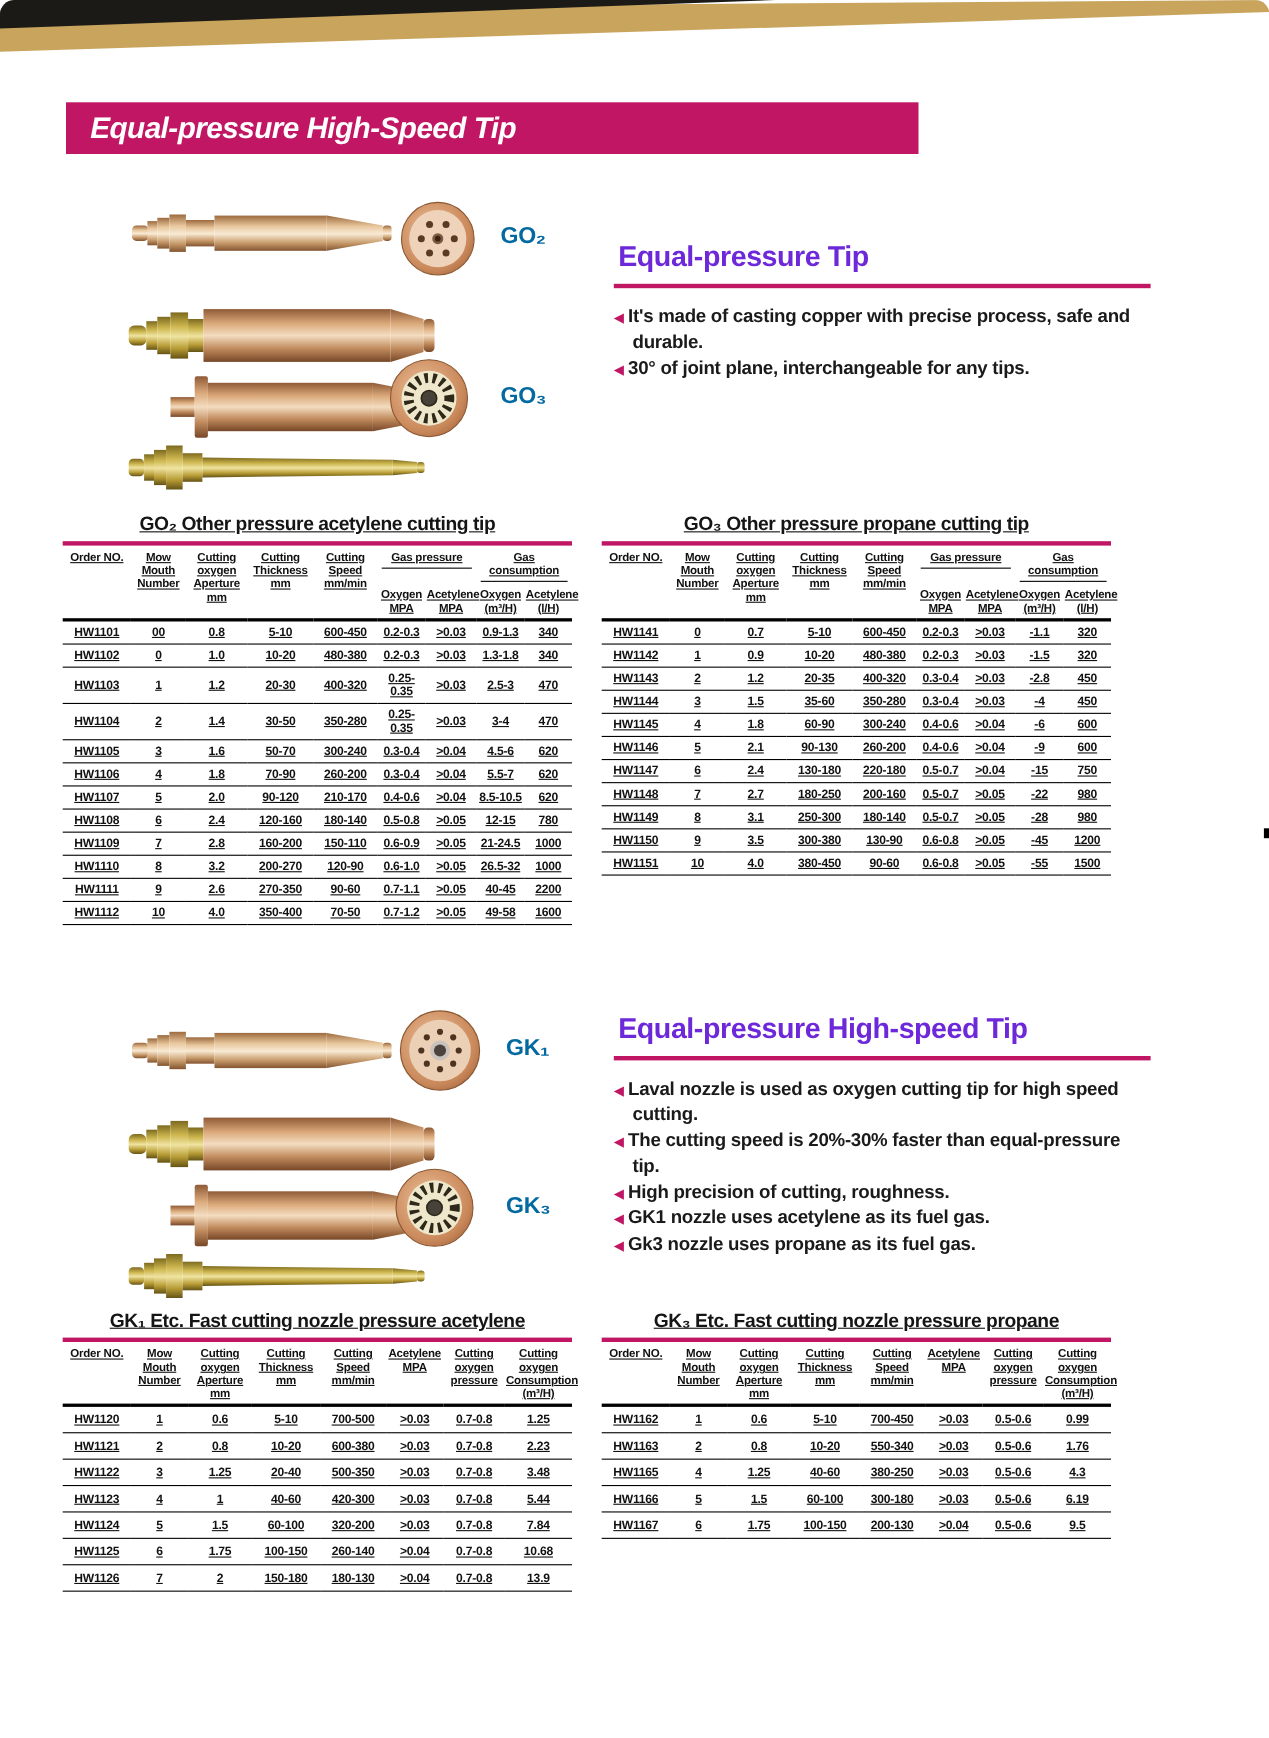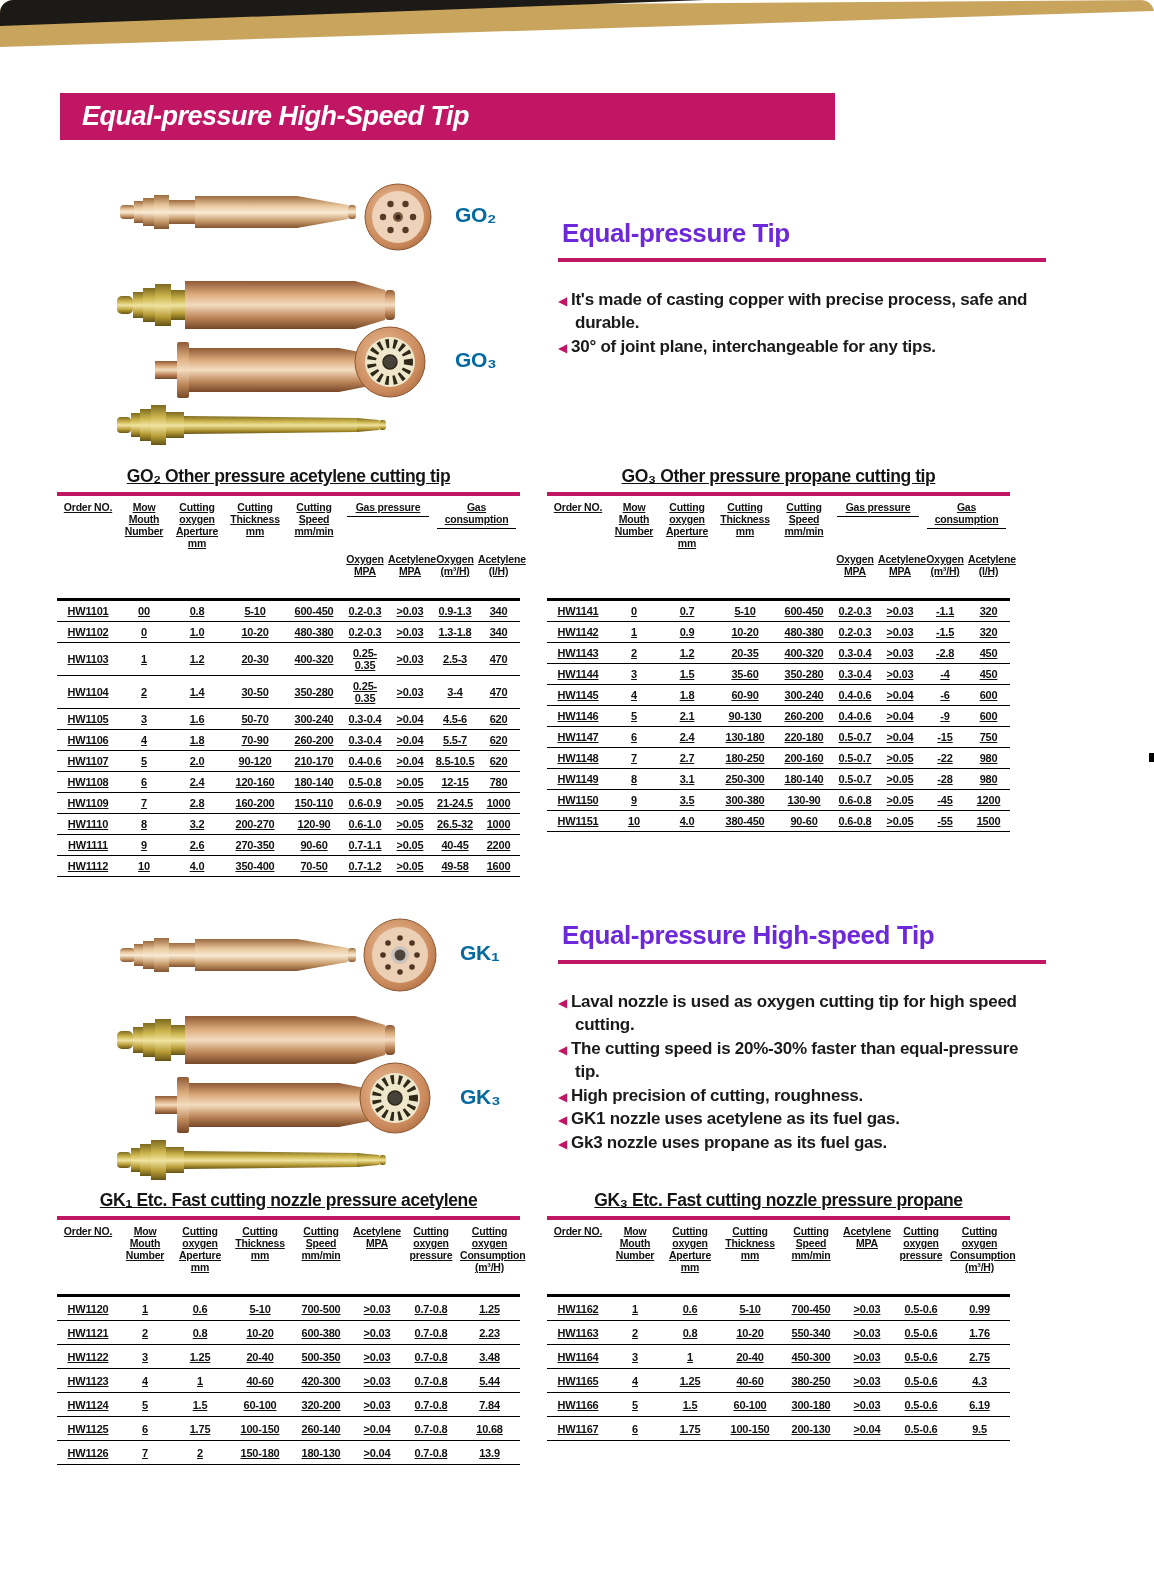--- a/index.html
+++ b/index.html
@@ -12,31 +12,31 @@
   .title-bar span{display:block;padding-left:22px;line-height:47px;color:#fff;
       font-size:27px;font-weight:700;font-style:italic;letter-spacing:-0.5px;}
   
   .photo-block{position:absolute;width:460px;height:290px;}
   .photo-block svg{position:absolute;left:0;top:0;}
   .photo-label{position:absolute;font-size:21px;font-weight:700;color:#0369a1;letter-spacing:-0.3px;}
   
   .info-panel{position:absolute;width:488px;}
   .info-panel h2{margin:0 0 9px 4px;font-size:26px;font-weight:700;letter-spacing:-0.4px;color:#6d28d9;}
   .info-rule{height:4px;background:#C01663;}
-  .bullets{margin-top:26px;}
+  .bullets{margin-top:14px;}
   .bullet{font-size:17px;font-weight:700;letter-spacing:-0.25px;line-height:1.38;color:#1a1a1a;
           padding-left:17px;text-indent:-17px;margin:0;}
   .bullet .tri{color:#C01663;font-size:12px;margin-right:4px;}
   
   .spec-table{position:absolute;width:463px;text-decoration:underline;}
   .table-title{text-align:center;font-size:17.5px;font-weight:700;letter-spacing:-0.4px;color:#151515;margin-bottom:5px;}
   .table-rule{height:4px;background:#C01663;}
   table.spec{width:100%;border-collapse:collapse;table-layout:fixed;}
   table.spec th{font-size:10.5px;font-weight:700;line-height:1.15;letter-spacing:-0.2px;
-      text-align:center;vertical-align:top;padding:5px 1px 21px 1px;}
+      text-align:center;vertical-align:top;padding:5px 1px 3px 1px;}
   table.spec thead .group-label{border-bottom:1.5px solid #000;margin:0 3px;padding-bottom:3px;}
   table.spec thead th.sub{padding-top:3px;}
   table.spec tbody tr td{border-top:1px solid #000;font-size:11px;font-weight:700;
       text-align:center;padding:4px 0;letter-spacing:-0.2px;}
   table.spec tbody tr:first-child td{border-top:3px solid #000;}
   table.spec tbody tr:last-child td{border-bottom:1.2px solid #000;}
   table.spec.tall tbody tr td{padding:5.5px 0;}
   .edge-mark{position:absolute;right:0;top:753px;width:5px;height:9px;background:#000;}
 </style>
 </head>
@@ -717,30 +717,20 @@
             <td>HW1163</td>
             <td>2</td>
             <td>0.8</td>
             <td>10-20</td>
             <td>550-340</td>
             <td>&gt;0.03</td>
             <td>0.5-0.6</td>
             <td>1.76</td>
           </tr>
           <tr>
-            <td>HW1164</td>
-            <td>3</td>
-            <td>1</td>
-            <td>20-40</td>
-            <td>450-300</td>
-            <td>&gt;0.03</td>
-            <td>0.5-0.6</td>
-            <td>2.75</td>
-          </tr>
-          <tr>
             <td>HW1165</td>
             <td>4</td>
             <td>1.25</td>
             <td>40-60</td>
             <td>380-250</td>
             <td>&gt;0.03</td>
             <td>0.5-0.6</td>
             <td>4.3</td>
           </tr>
           <tr>

